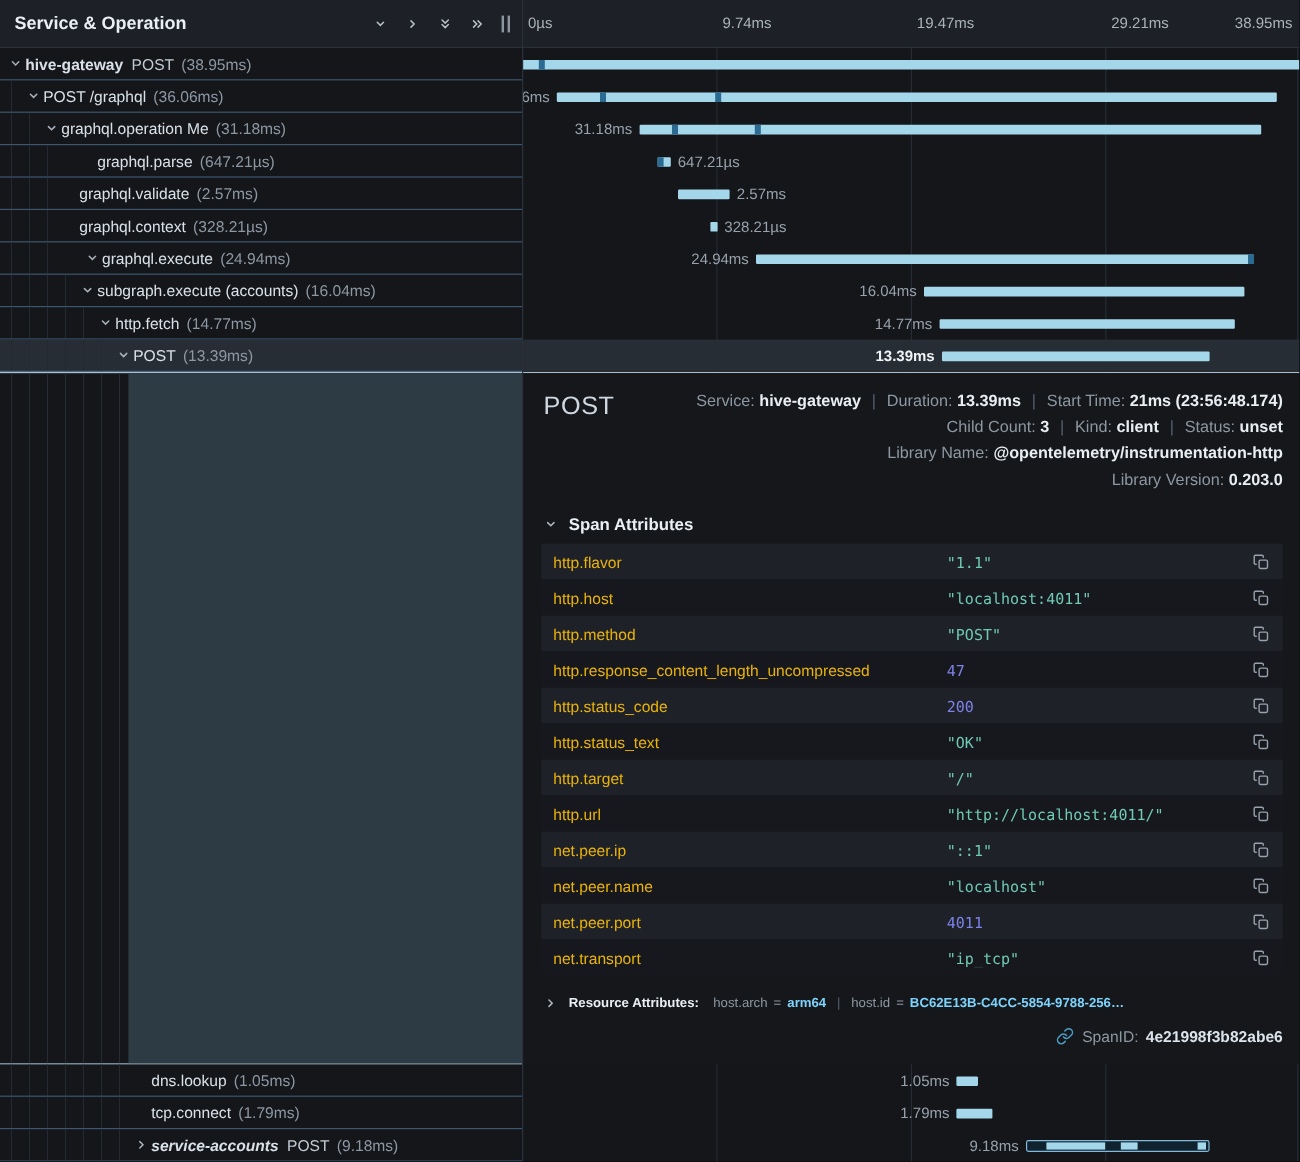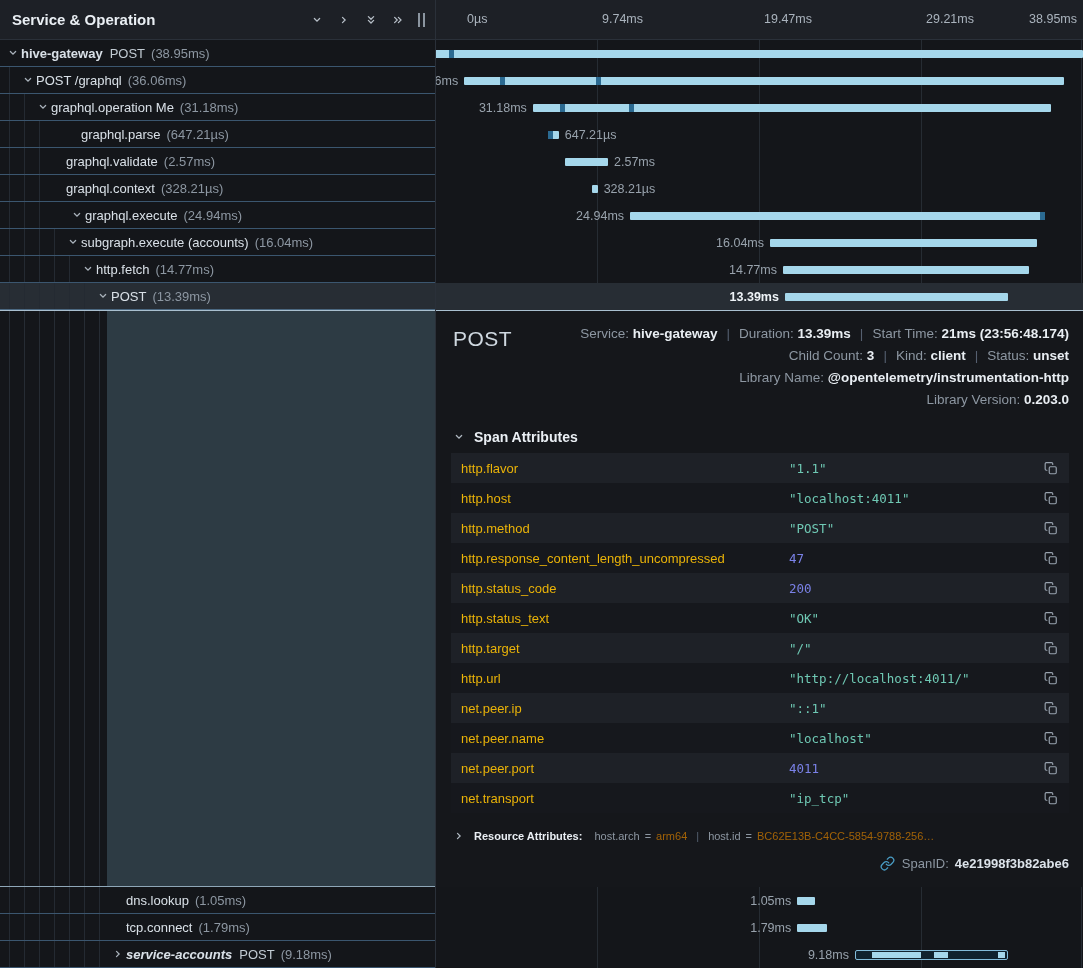--- a/index.html
+++ b/index.html
@@ -73,21 +73,21 @@
   .attr-key { width:328px; min-width:328px; color:#eab308; overflow:hidden; white-space:nowrap; }
   .attr-val { flex:1; font-family:"DejaVu Sans Mono",monospace; font-size:12.5px; white-space:nowrap; overflow:hidden; }
   .attr-val.string { color:#6fc9b4; }
   .attr-val.number { color:#7b82e8; }
   .copy-btn { width:20px; min-width:20px; display:flex; justify-content:center; cursor:pointer; }
   .res-line { display:flex; align-items:center; margin:17px 0 0 2px; font-size:11px; white-space:nowrap; overflow:hidden; cursor:pointer; }
   .res-chev { color:#aeb7c0; margin-right:9px; display:flex; }
   .res-title { font-weight:bold; color:#eaeff4; margin-right:12px; }
   .res-key { color:#8d97a2; }
   .res-eq { color:#8d97a2; margin:0 5px; }
-  .res-val { color:#a16207; font-weight:normal; }
+  .res-val { color:#7dd3fc; font-weight:bold; }
   .spanid { display:flex; justify-content:flex-end; align-items:flex-start; margin-top:14px; font-size:13px; }
   .spanid .mlabel { margin:0 6px 0 7px; }
   .sid-value { color:#dce3ea; font-weight:bold; }
 </style>
 </head>
 <body>
 
 <div class="app">
   <div id="gridwrap">
       <div class="gridline" style="left: 435px;"></div>
@@ -121,21 +121,21 @@
             <path d="M4.5 3.5l3.5 3.5L11.5 3.5" fill="none" stroke="currentColor" stroke-width="1.7" stroke-linecap="round"></path>
             <path d="M4.5 8.5l3.5 3.5L11.5 8.5" fill="none" stroke="currentColor" stroke-width="1.7" stroke-linecap="round"></path>
           </svg>
         </span>
       <span class="handle">
           <i></i>
           <i></i>
         </span>
     </div>
     <div class="header-right" id="ruler">
-        <span class="tick-label" style="left: calc(0% + 5px); margin-left: 27px;">0µs</span>
+        <span class="tick-label" style="left: calc(0% + 5px);">0µs</span>
         <span class="tick-label" style="left: calc(25% + 5px);">9.74ms</span>
         <span class="tick-label" style="left: calc(50% + 5px);">19.47ms</span>
         <span class="tick-label" style="left: calc(75% + 5px);">29.21ms</span>
         <span class="tick-label" style="right: 6px;">38.95ms</span>
       </div>
   </div>
 
   <div id="rows-top">
       <div class="row">
         <div class="row-left" style="padding-left: 6px;">

